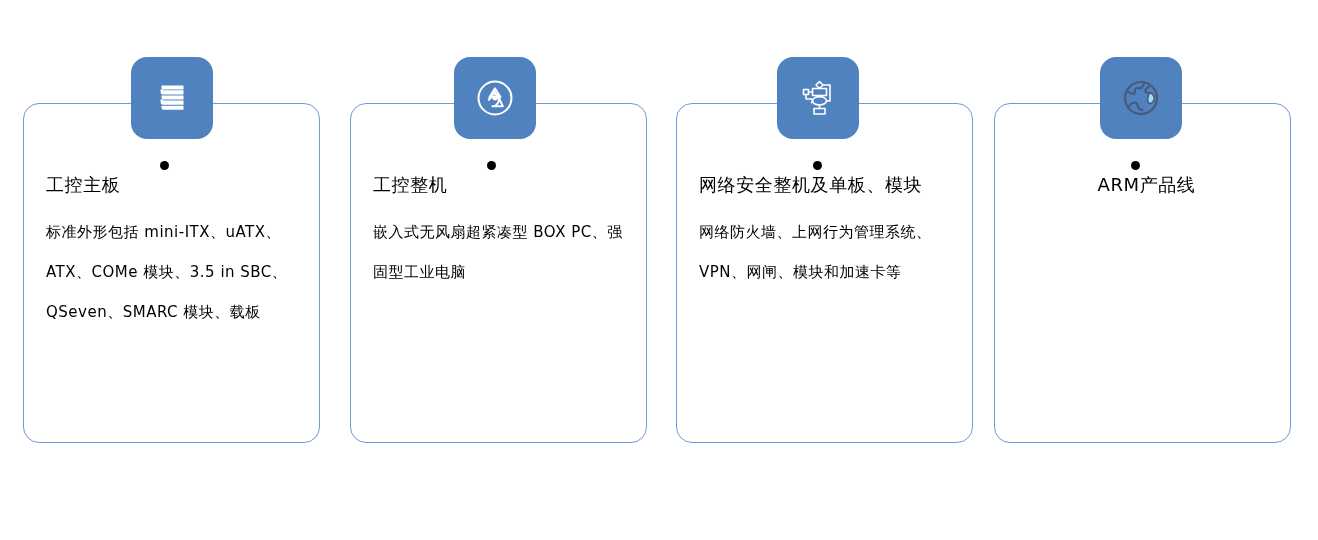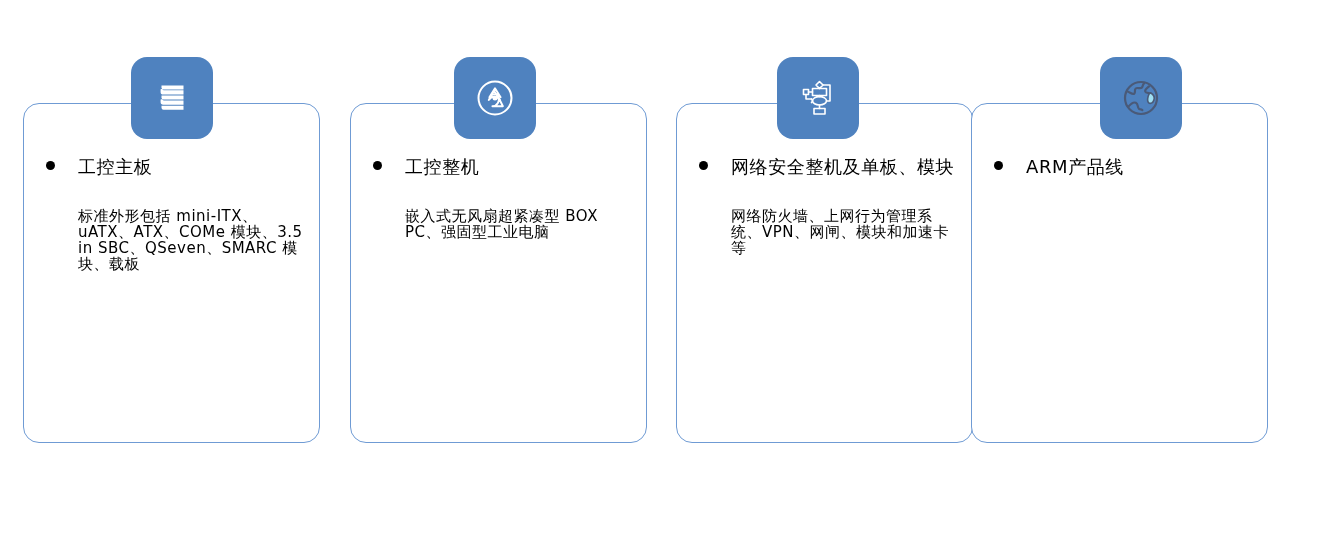--- a/index.html
+++ b/index.html
@@ -27,21 +27,21 @@
     width: 297px;
     height: 340px;
     box-sizing: border-box;
     border: 1px solid #6f9bd4;
     border-radius: 16px;
     background: #ffffff;
   }
   .card-1 { left: 23px; }
   .card-2 { left: 350px; }
   .card-3 { left: 676px; }
-  .card-4 { left: 971px; }
+  .card-4 { left: 994px; }
 
   .icon-tile {
     position: absolute;
     top: 57px;
     width: 82px;
     height: 82px;
     border-radius: 16px;
     background: #4f82bf;
     display: flex;
     align-items: center;
@@ -59,21 +59,22 @@
 
   .card-body {
     position: absolute;
     left: 22px;
     top: 48px;
     right: 14px;
   }
 
   .row-head {
     display: flex;
-    align-items: flex-start;
+    align-items: center;
+    flex-direction: column;
   }
 
   .bullet {
     flex: 0 0 auto;
     width: 9px;
     height: 9px;
     border-radius: 50%;
     background: #000000;
     margin-top: 9px;
     margin-right: 23px;
@@ -88,23 +89,23 @@
     font-size: 18px;
     line-height: 30px;
     color: #000000;
     letter-spacing: 0.6px;
     font-family: "DejaVu Sans", "Liberation Sans", sans-serif;
     white-space: pre-wrap;
     margin: 0;
   }
 
   .card-desc {
-    margin: 26px 0 0 0;
+    margin: 12px 0 0 0;
     font-size: 15px;
-    line-height: 16px;
+    line-height: 40px;
     color: #000000;
     letter-spacing: 0.5px;
     font-family: "DejaVu Sans", "Liberation Sans", sans-serif;
     white-space: pre-wrap;
     word-break: break-word;
   }
 </style>
 </head>
 <body>
 

